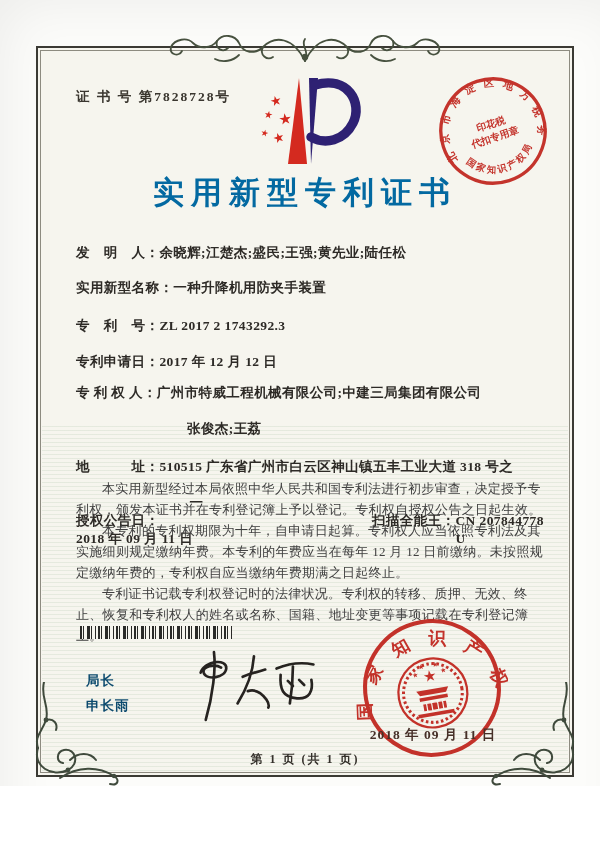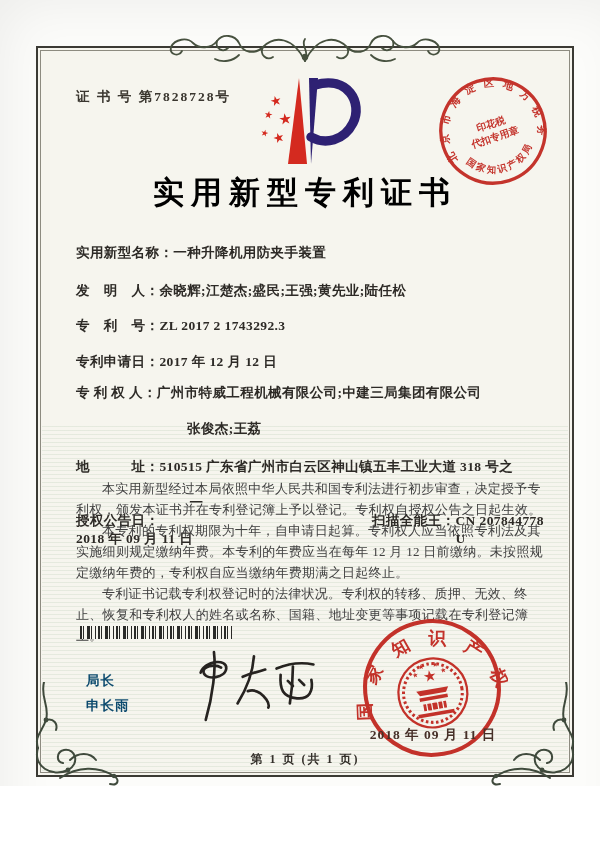--- a/index.html
+++ b/index.html
@@ -9,21 +9,21 @@
   
   .frame{position:absolute;left:36px;top:46px;width:534px;height:727px;
          border:2.5px solid #3b3a34;background:#f6f5ee;}
   .frame-inner{position:absolute;inset:2px;border:1px solid #8d8b80;pointer-events:none;}
   .guilloche{position:absolute;left:4px;right:4px;top:52%;bottom:4px;
              background:repeating-linear-gradient(180deg,rgba(140,172,138,.16) 0 1px,transparent 1px 4px);}
   
   .certno{position:absolute;left:38px;top:40px;font-size:13.5px;font-weight:600;letter-spacing:2px;color:#3a362f;}
   .logo{position:absolute;left:50%;top:28px;transform:translateX(-50%);}
   .title{position:absolute;left:0;right:0;top:124px;text-align:center;font-size:31px;font-weight:600;
-         letter-spacing:7px;color:#000000;}
+         letter-spacing:7px;color:#0369a1;}
   
   .tax-seal{position:absolute;right:20px;top:24px;opacity:.92;}
   .office-seal{position:absolute;left:318px;top:564px;opacity:.93;}
   .seal-date{position:absolute;left:310px;top:678px;width:170px;text-align:center;
              font-size:13.5px;font-weight:700;letter-spacing:1px;color:#463028;z-index:5;}
   
   .fields{position:absolute;left:38px;top:196px;right:24px;font-size:13.5px;font-weight:600;
           letter-spacing:.4px;line-height:18px;}
   .row{display:flex;}
   .lab{white-space:pre;flex:0 0 auto;}
@@ -125,27 +125,27 @@
         </text>
         <text font-size="9.5" font-weight="bold" textLength="80" lengthAdjust="spacing">
           <textPath href="#taxArcBot">国家知识产权局</textPath>
         </text>
         <text x="60" y="56" font-size="10" font-weight="bold" text-anchor="middle">印花税</text>
         <text x="60" y="70" font-size="10" font-weight="bold" text-anchor="middle">代扣专用章</text>
       </g>
     </svg>
 
     <div class="fields">
+      <div class="row mb17">
+        <span class="lab">发　明　人：</span>
+        <span class="val">余晓辉;江楚杰;盛民;王强;黄先业;陆任松</span>
+      </div>
       <div class="row mb20">
         <span class="lab">实用新型名称：</span>
         <span class="val">一种升降机用防夹手装置</span>
-      </div>
-      <div class="row mb17">
-        <span class="lab">发　明　人：</span>
-        <span class="val">余晓辉;江楚杰;盛民;王强;黄先业;陆任松</span>
       </div>
       <div class="row mb18">
         <span class="lab">专　利　号：</span>
         <span class="val">ZL 2017 2 1743292.3</span>
       </div>
       <div class="row mb13">
         <span class="lab">专利申请日：</span>
         <span class="val">2017 年 12 月 12 日</span>
       </div>
       <div class="row mb4">

